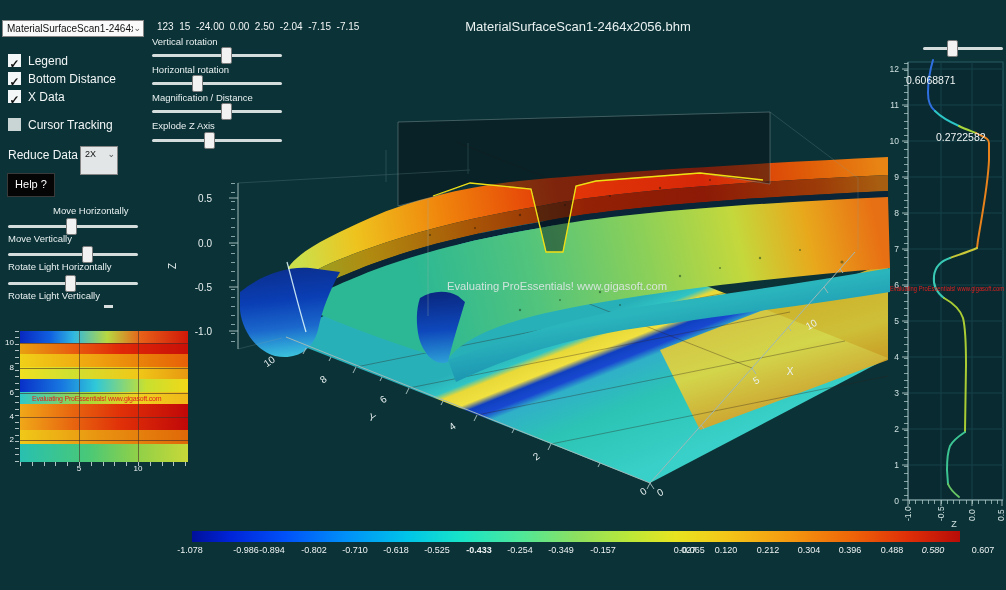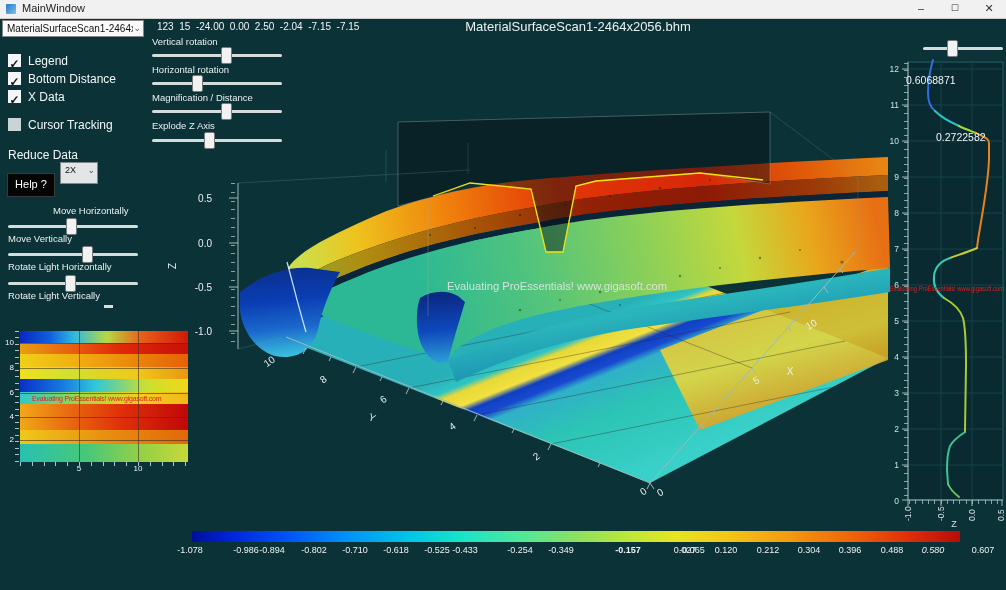--- a/index.html
+++ b/index.html
@@ -335,27 +335,20 @@
       <text x="906" y="84" font-size="10.5" fill="#f0f4f4">0.6068871</text>
       <text x="936" y="141" font-size="10.5" fill="#f0f4f4">0.2722582</text>
       <text x="890" y="291" font-size="6.3" fill="#e02020" textLength="114" lengthAdjust="spacingAndGlyphs">Evaluating ProEssentials! www.gigasoft.com</text>
     </g>
   </svg>
 
   <div class="vticks abs" style="left:231px;top:183px;height:166px;"></div>
   <div class="vticks fine abs" style="left:904px;top:63px;height:437px;"></div>
   <div class="hticks abs" style="left:909px;top:500px;width:94px;"></div>
 
-  <div class="titlebar">
-    <span class="appicon"></span>
-    <span class="wtitle">MainWindow</span>
-    <span class="wbtn" style="right:68px;">–</span>
-    <span class="wbtn" style="right:34px;font-size:9px;">☐</span>
-    <span class="wbtn" style="right:0;">✕</span>
-  </div>
 
   <div class="dropdown" style="left:2px;top:20px;width:142px;height:17px;">
     <span style="display:inline-block;max-width:126px;overflow:hidden;white-space:nowrap;">MaterialSurfaceScan1-2464x2056.bhm</span>
     <span class="chev">⌄</span>
   </div>
   <div class="readout">123  15  -24.00  0.00  2.50  -2.04  -7.15  -7.15</div>
   <div class="charttitle">MaterialSurfaceScan1-2464x2056.bhm</div>
 
   <div class="cbrow" style="top:51px;">
     <span class="cb on"><span class="mark">✓</span></span><span class="cblabel">Legend</span>
@@ -364,21 +357,21 @@
     <span class="cb on"><span class="mark">✓</span></span><span class="cblabel">Bottom Distance</span>
   </div>
   <div class="cbrow" style="top:87px;">
     <span class="cb on"><span class="mark">✓</span></span><span class="cblabel">X Data</span>
   </div>
   <div class="cbrow" style="top:115px;">
     <span class="cb off"><span class="mark"></span></span><span class="cblabel">Cursor Tracking</span>
   </div>
 
   <div class="panel-label" style="left:8px;top:148px;">Reduce Data</div>
-  <div class="dropdown" style="left:60px;top:146px;width:38px;height:22px;font-size:9px;background:#e2e6e6;margin-top:16px;">
+  <div class="dropdown" style="left:80px;top:146px;width:38px;height:29px;font-size:9px;background:#e2e6e6;">
     <span>2X</span>
     <span class="chev">⌄</span>
   </div>
 
   <div class="helpbtn">Help ?</div>
 
   <div class="small-label" style="left:8px;top:205px;margin-left:45px;">Move Horizontally</div>
   <div class="slider" style="left:8px;top:218px;width:130px;">
     <div class="track"></div>
     <div class="thumb" style="left:58px;"></div>
@@ -452,24 +445,24 @@
   <div class="mm-water">Evaluating ProEssentials! www.gigasoft.com</div>
 
   <div class="colorbar"></div>
   <div class="cblab" style="left:170px;">-1.078</div>
   <div class="cblab" style="left:226px;">-0.986</div>
   <div class="cblab" style="left:252px;">-0.894</div>
   <div class="cblab" style="left:294px;">-0.802</div>
   <div class="cblab" style="left:335px;">-0.710</div>
   <div class="cblab" style="left:376px;">-0.618</div>
   <div class="cblab" style="left:417px;">-0.525</div>
-  <div class="cblab" style="left:445px;">-0.433</div>
+  <div class="cblab" style="left:459px;font-weight:bold;">-0.433</div>
   <div class="cblab" style="left:500px;">-0.254</div>
   <div class="cblab" style="left:541px;">-0.349</div>
-  <div class="cblab" style="left:608px;font-weight:bold;">-0.157</div>
+  <div class="cblab" style="left:583px;">-0.157</div>
   <div class="cblab" style="left:637px;margin-left:35px;">-0.065</div>
   <div class="cblab" style="left:665px;">0.027</div>
   <div class="cblab" style="left:706px;">0.120</div>
   <div class="cblab" style="left:748px;">0.212</div>
   <div class="cblab" style="left:789px;">0.304</div>
   <div class="cblab" style="left:830px;">0.396</div>
   <div class="cblab" style="left:872px;">0.488</div>
   <div class="cblab" style="left:913px;font-style:italic;">0.580</div>
   <div class="cblab" style="left:963px;">0.607</div>
 

